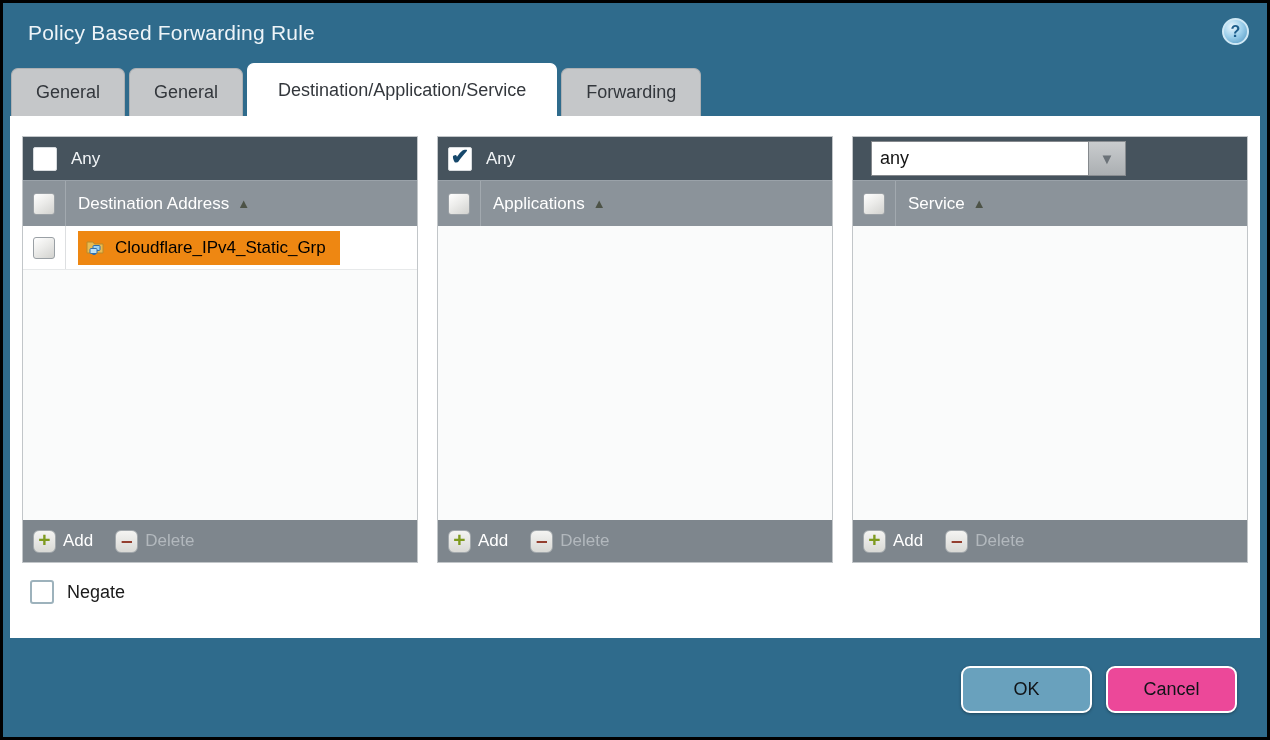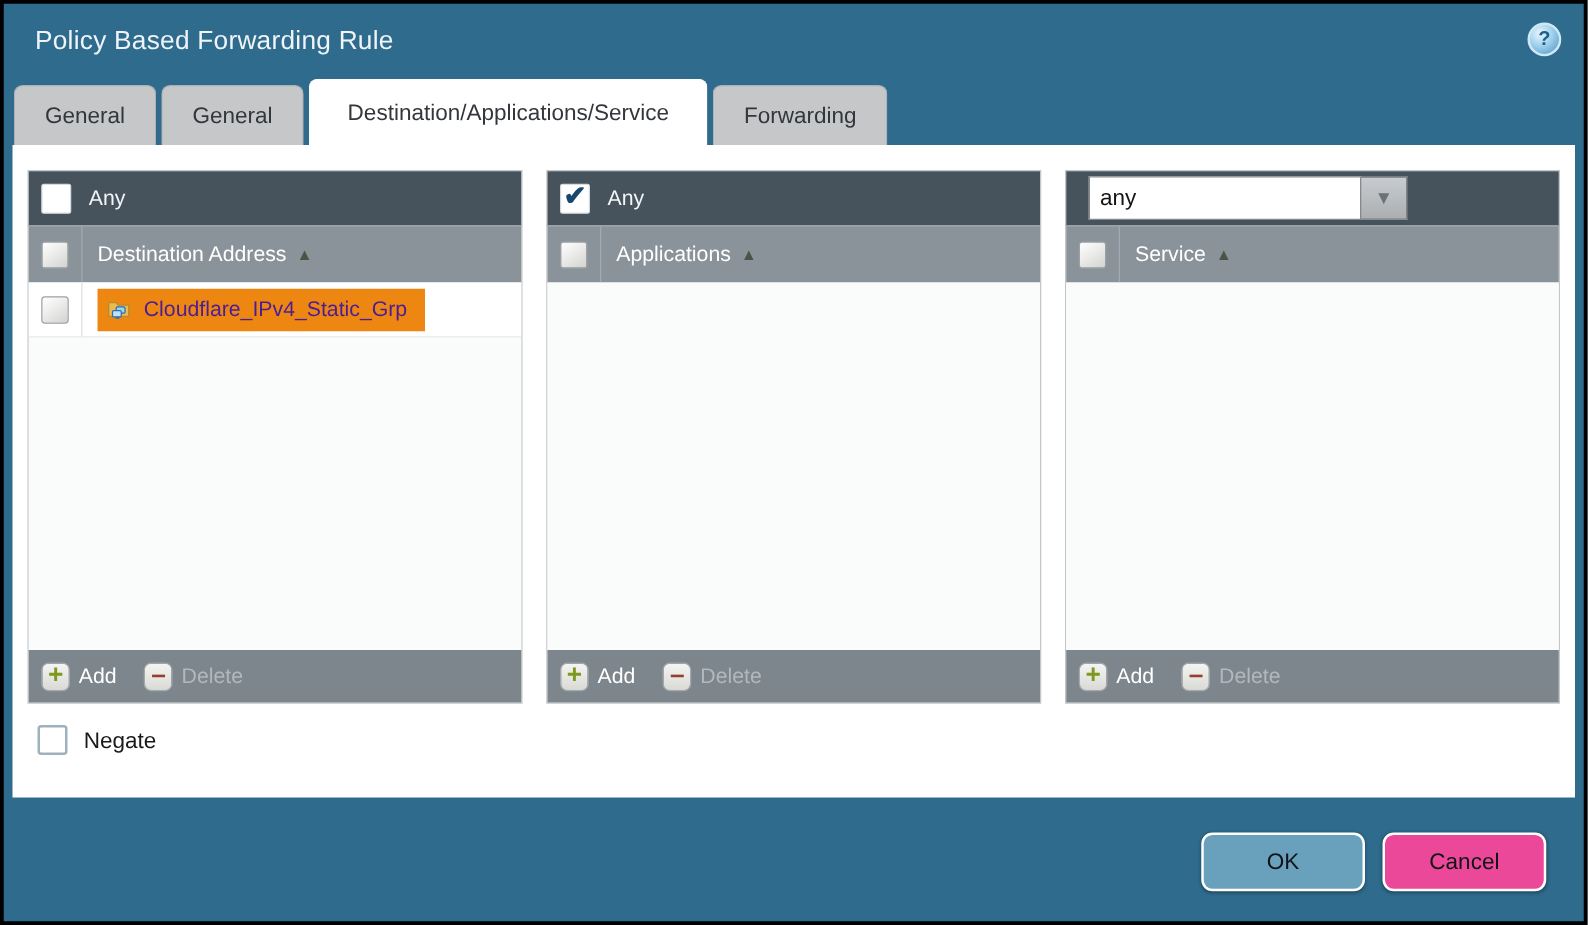--- a/index.html
+++ b/index.html
@@ -177,21 +177,21 @@
     width: 43px;
     display: flex;
     align-items: center;
     justify-content: center;
     border-right: 1px solid #dddfe1;
     flex: none;
   }
   .item-chip {
     margin: 5px 0 5px 12px;
     background: #ee8712;
-    color: #4c1d95;
+    color: #000000;
     display: inline-flex;
     align-items: center;
     gap: 9px;
     padding: 0 14px 0 8px;
     font-size: 17px;
     align-self: center;
     height: 34px;
     cursor: pointer;
   }
 
@@ -282,21 +282,21 @@
 <body>
 
 <div class="titlebar">
   <span class="title">Policy Based Forwarding Rule</span>
   <span class="help-icon">?</span>
 </div>
 
 <div class="tabs">
   <div class="tab">General</div>
   <div class="tab">General</div>
-  <div class="tab active">Destination/Applications/Service</div>
+  <div class="tab active">Destination/Application/Service</div>
   <div class="tab">Forwarding</div>
 </div>
 
 <div class="content">
   <div class="columns">
 
     <div class="col">
       <div class="col-topbar">
         <span class="cb cb-white"></span>
         <span class="any-label">Any</span>

